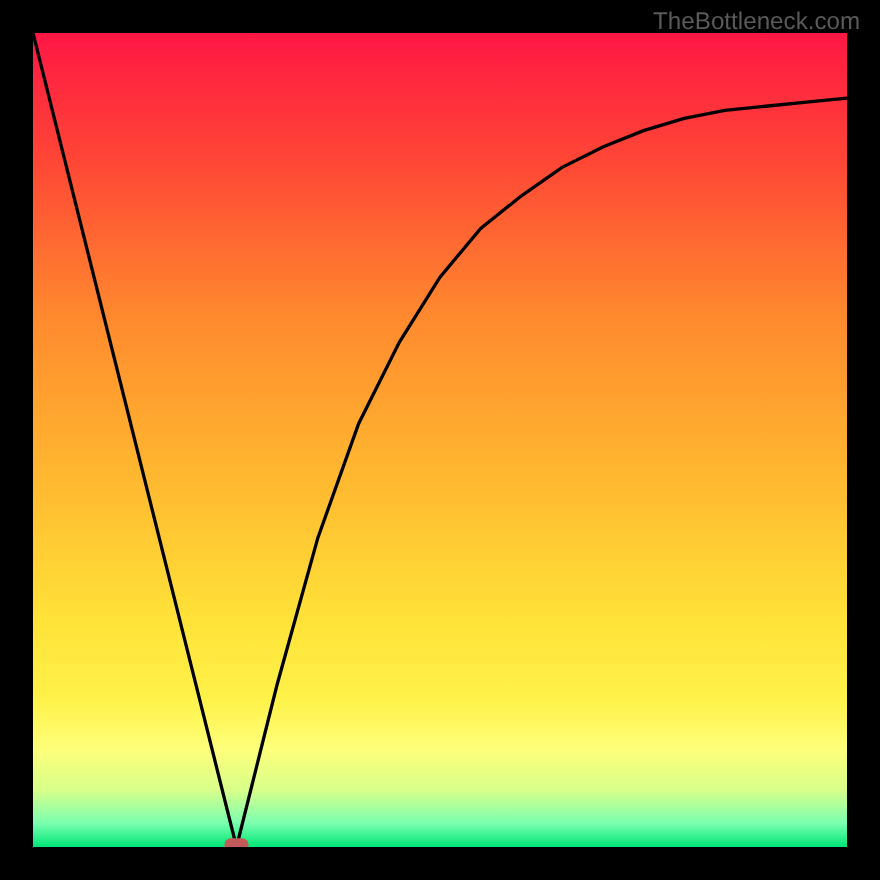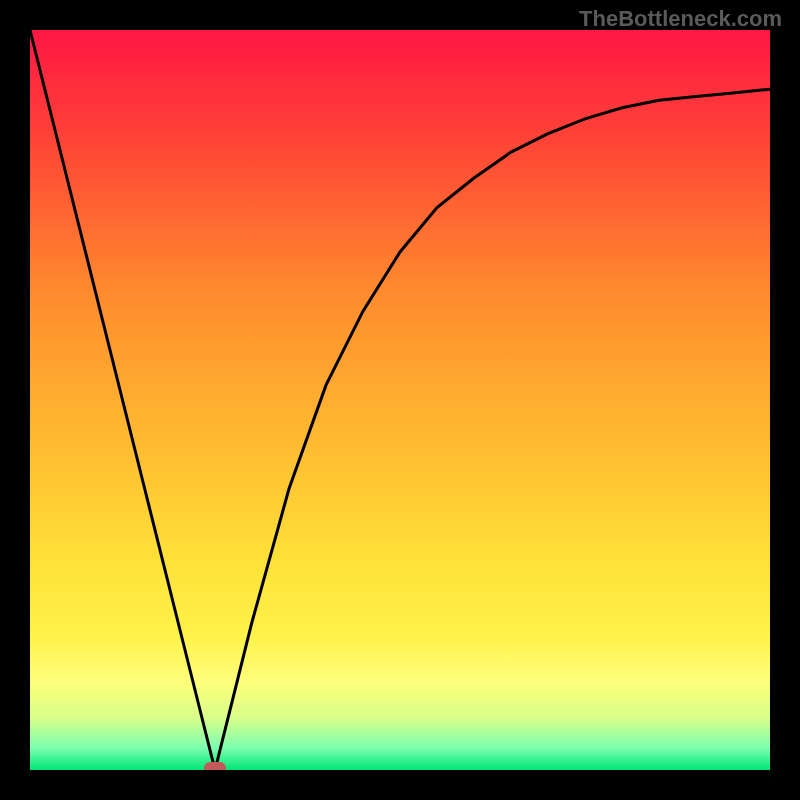--- a/index.html
+++ b/index.html
@@ -9,21 +9,21 @@
       background: #000;
       position: relative;
       font-family: Arial, sans-serif;
     }
     .watermark {
       position: absolute;
       top: 6px;
       right: 18px;
       color: #5a5a5a;
       font-size: 22px;
-      font-weight: 700;
+      font-weight: 400;
       z-index: 10;
     }
     .plot-area {
       position: absolute;
       left: 30px;
       top: 30px;
       width: 740px;
       height: 740px;
       overflow: hidden;
     }

